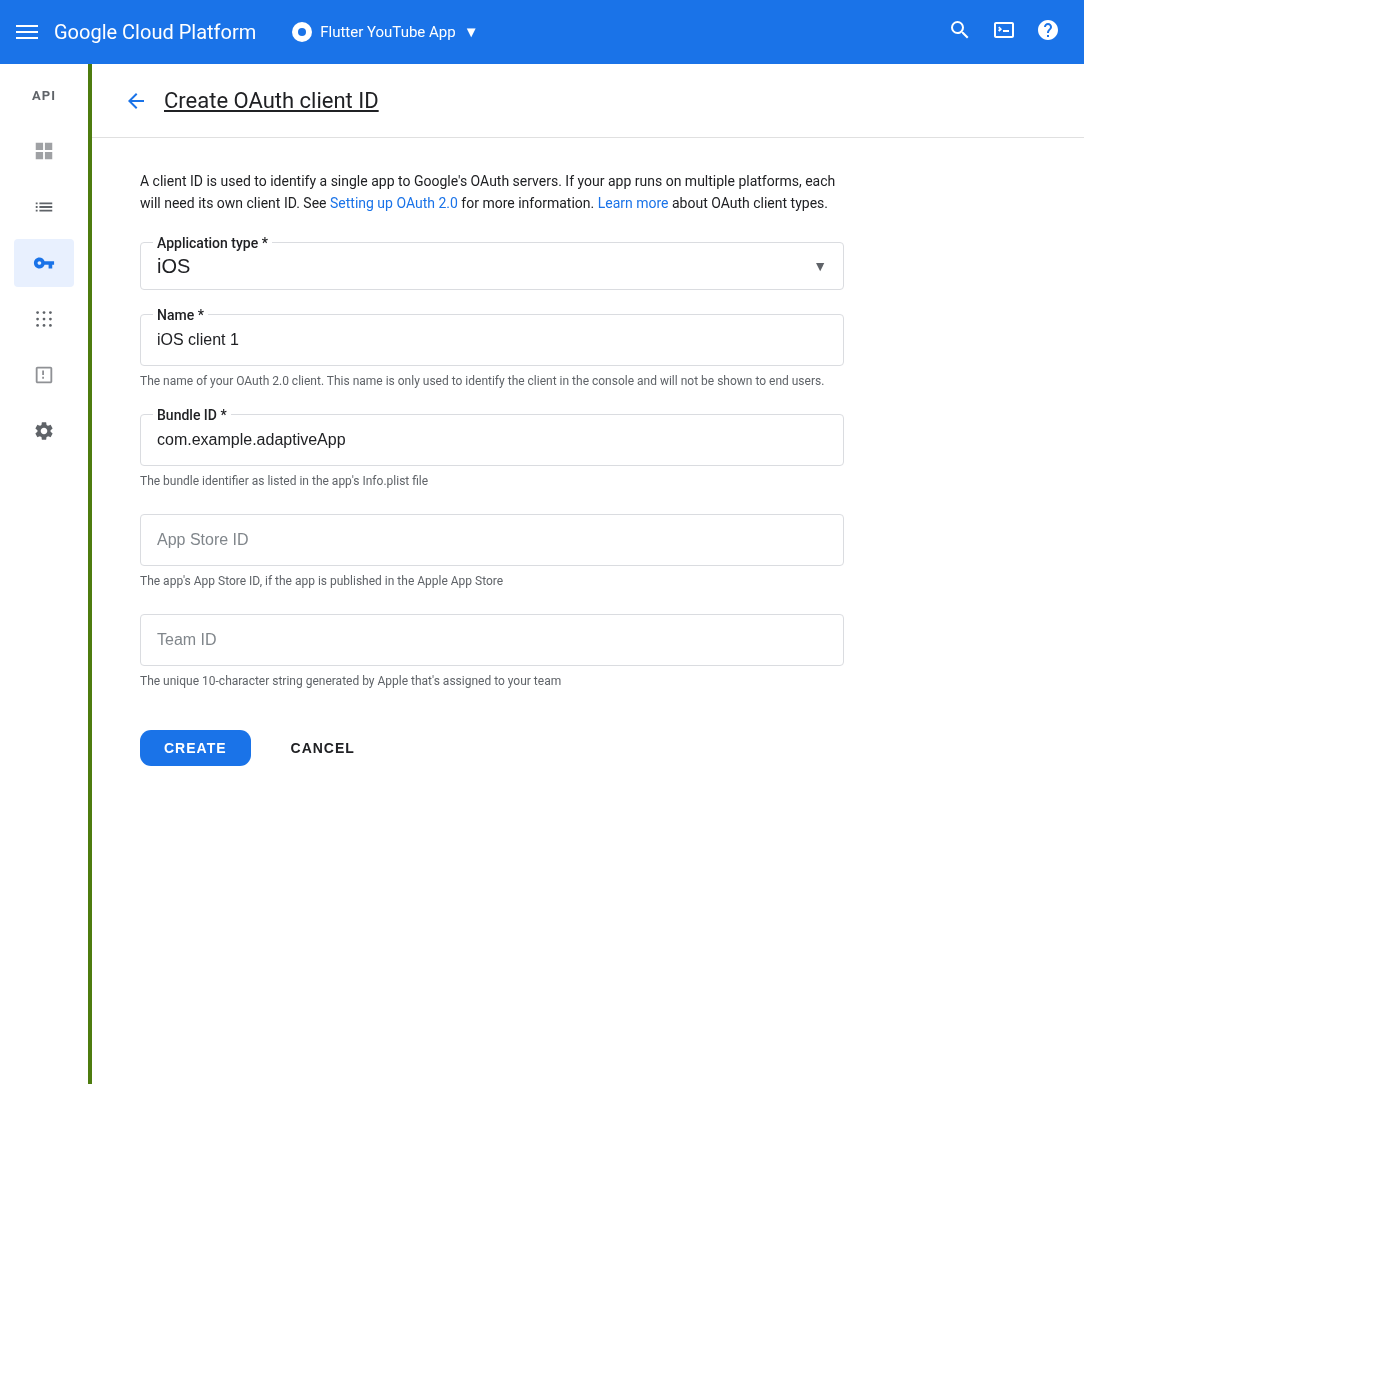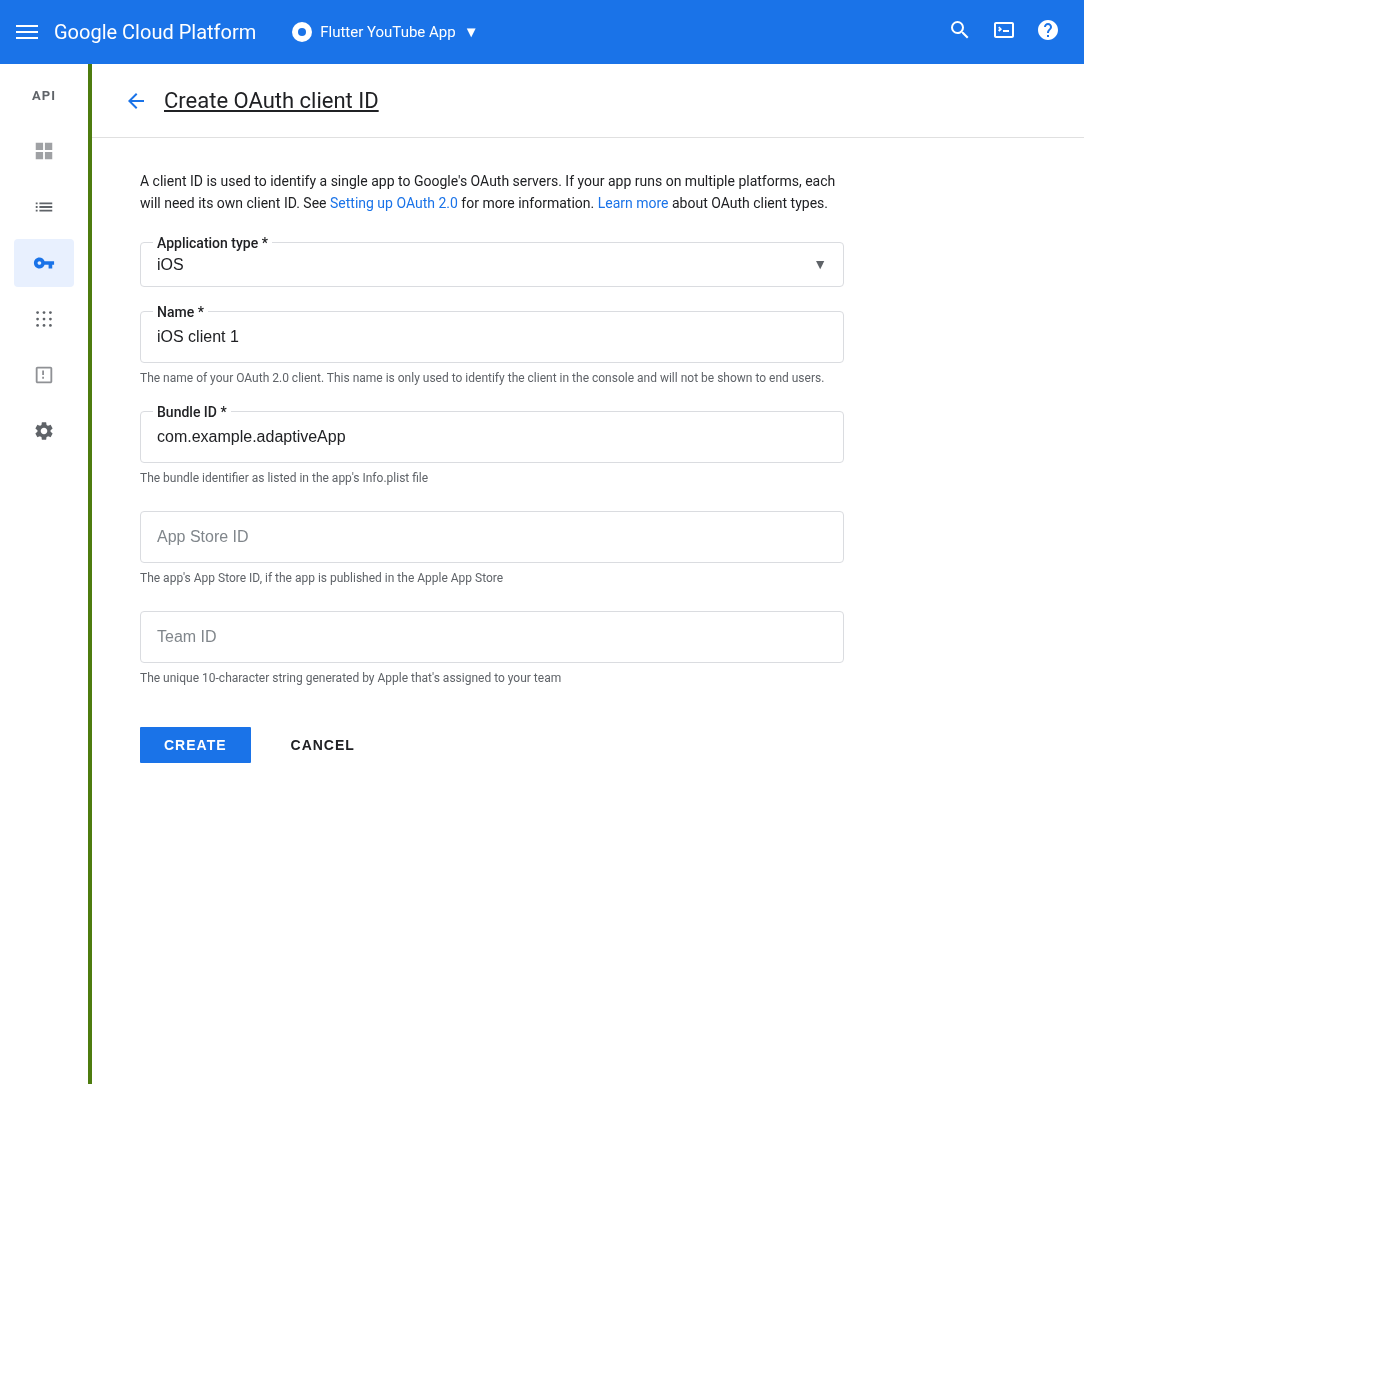--- a/index.html
+++ b/index.html
@@ -124,21 +124,21 @@
       position: absolute;
       top: -8px;
       left: 12px;
       background: #fff;
       padding: 0 4px;
     }
     .field-select {
       width: 100%;
       border: none;
       outline: none;
-      font-size: 16px;
+      font-size: 20px;
       color: #202124;
       background: transparent;
       cursor: pointer;
       appearance: none;
       -webkit-appearance: none;
       padding-right: 24px;
     }
     .select-wrapper {
       position: relative;
     }
@@ -173,21 +173,21 @@
       display: flex;
       align-items: center;
       gap: 16px;
       margin-top: 40px;
       padding-bottom: 32px;
     }
     .btn-create {
       background: #1a73e8;
       color: #fff;
       border: none;
-      border-radius: 1px;
+      border-radius: 11px;
       padding: 10px 24px;
       font-size: 14px;
       font-weight: 600;
       letter-spacing: 1px;
       cursor: pointer;
       text-transform: uppercase;
     }
     .btn-cancel {
       background: transparent;
       color: #202124;

